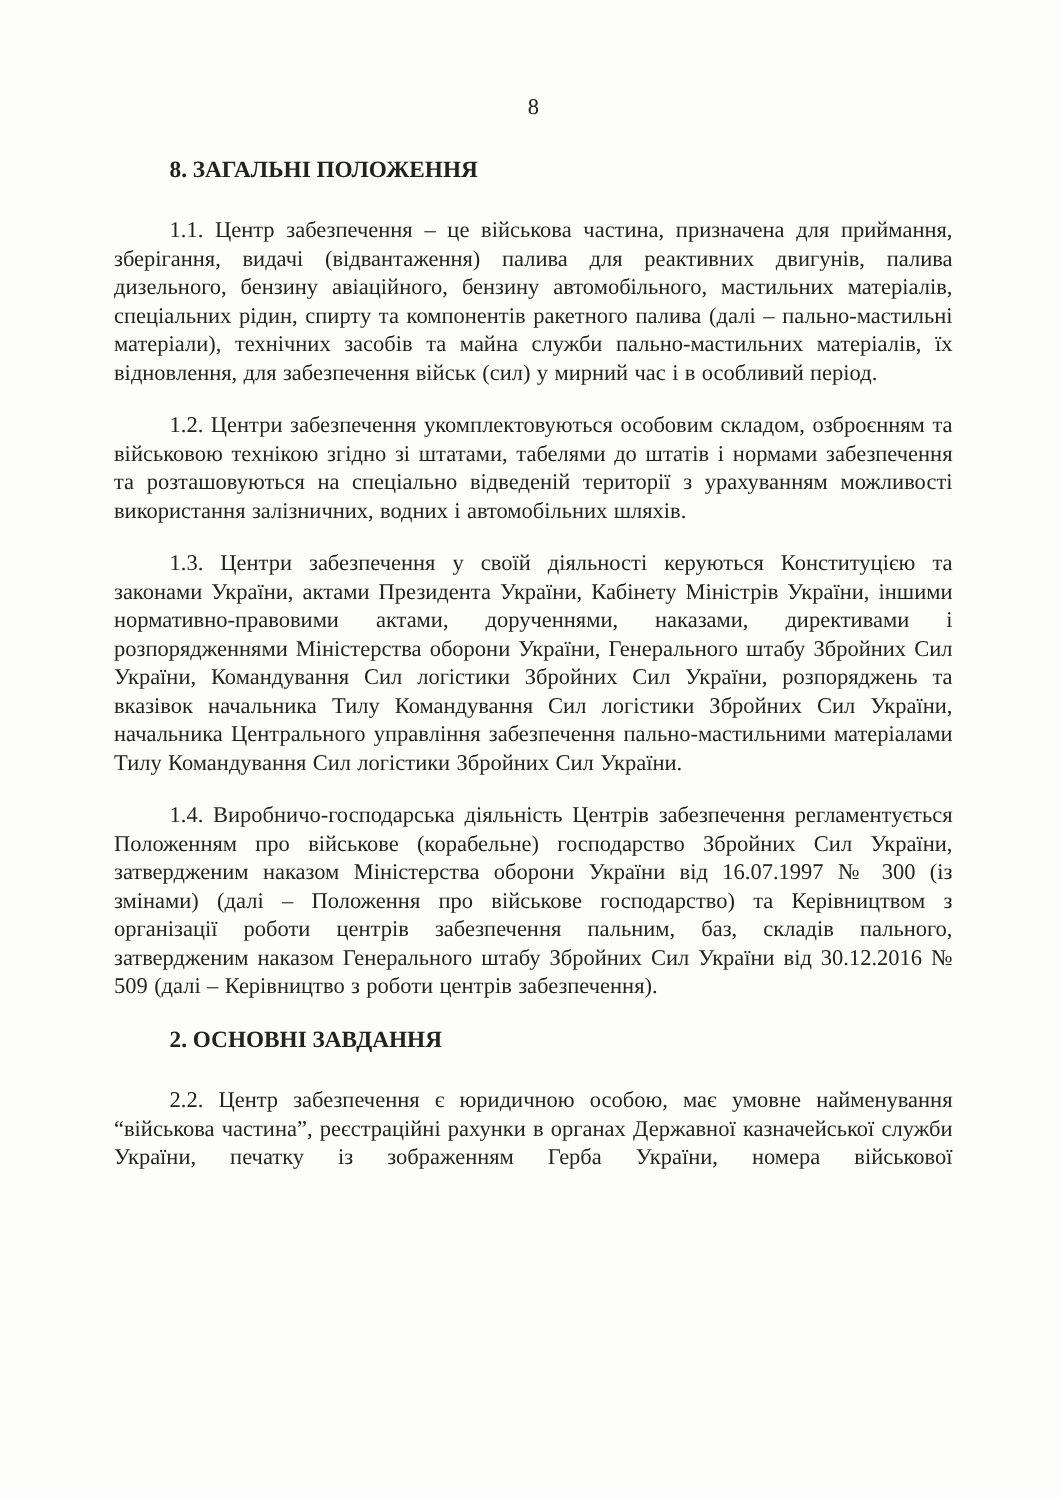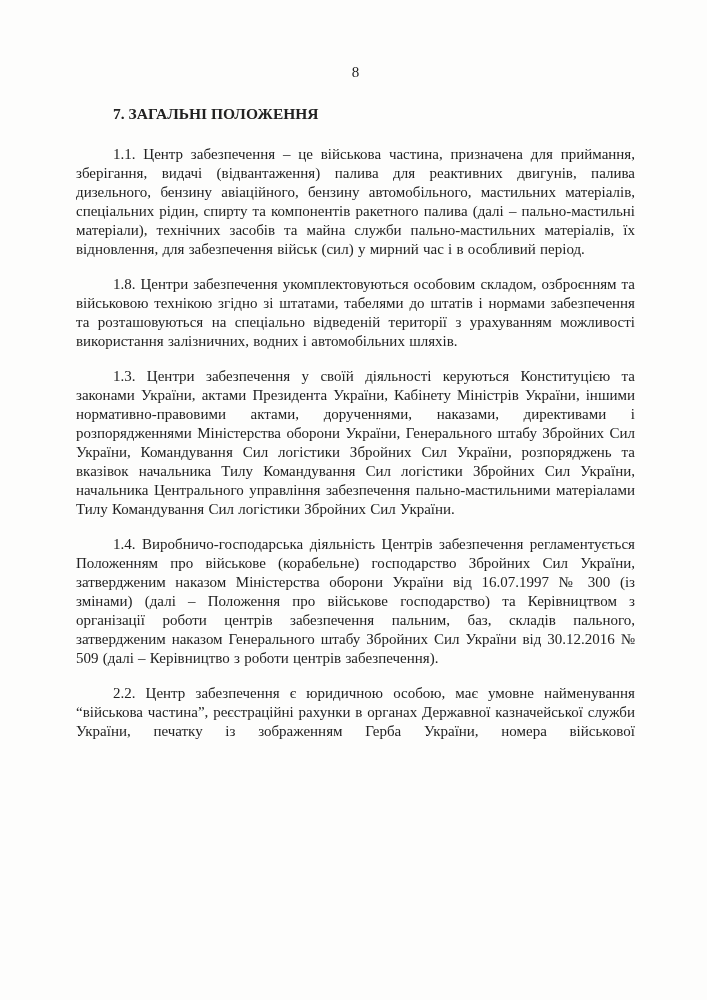--- a/index.html
+++ b/index.html
@@ -44,30 +44,31 @@
   }
 </style>
 </head>
 <body>
 
 <div class="page">
 
   <div class="page-number">8</div>
 
   <div>
-    <h1 class="section-heading">7. ЗАГАЛЬНІ ПОЛОЖЕННЯ</h1>
+    <h1 class="section-heading">8. ЗАГАЛЬНІ ПОЛОЖЕННЯ</h1>
 
     <p class="para">1.1. Центр забезпечення – це військова частина, призначена для приймання, зберігання, видачі (відвантаження) палива для реактивних двигунів, палива дизельного, бензину авіаційного, бензину автомобільного, мастильних матеріалів, спеціальних рідин, спирту та компонентів ракетного палива (далі – пально-мастильні матеріали), технічних засобів та майна служби пально-мастильних матеріалів, їх відновлення, для забезпечення військ (сил) у мирний час і в особливий період.</p>
 
-    <p class="para">1.8. Центри забезпечення укомплектовуються особовим складом, озброєнням та військовою технікою згідно зі штатами, табелями до штатів і нормами забезпечення та розташовуються на спеціально відведеній території з урахуванням можливості використання залізничних, водних і автомобільних шляхів.</p>
+    <p class="para">1.2. Центри забезпечення укомплектовуються особовим складом, озброєнням та військовою технікою згідно зі штатами, табелями до штатів і нормами забезпечення та розташовуються на спеціально відведеній території з урахуванням можливості використання залізничних, водних і автомобільних шляхів.</p>
 
     <p class="para">1.3. Центри забезпечення у своїй діяльності керуються Конституцією та законами України, актами Президента України, Кабінету Міністрів України, іншими нормативно-правовими актами, дорученнями, наказами, директивами і розпорядженнями Міністерства оборони України, Генерального штабу Збройних Сил України, Командування Сил логістики Збройних Сил України, розпоряджень та вказівок начальника Тилу Командування Сил логістики Збройних Сил України, начальника Центрального управління забезпечення пально-мастильними матеріалами Тилу Командування Сил логістики Збройних Сил України.</p>
 
     <p class="para">1.4. Виробничо-господарська діяльність Центрів забезпечення регламентується Положенням про військове (корабельне) господарство Збройних Сил України, затвердженим наказом Міністерства оборони України від 16.07.1997 № 300 (із змінами) (далі – Положення про військове господарство) та Керівництвом з організації роботи центрів забезпечення пальним, баз, складів пального, затвердженим наказом Генерального штабу Збройних Сил України від 30.12.2016 № 509 (далі – Керівництво з роботи центрів забезпечення).</p>
   </div>
 
   <div>
+    <h1 class="section-heading">2. ОСНОВНІ ЗАВДАННЯ</h1>
 
 
     <p class="para cut">2.2. Центр забезпечення є юридичною особою, має умовне найменування “військова частина”, реєстраційні рахунки в органах Державної казначейської служби України, печатку із зображенням Герба України, номера військової</p>
   </div>
 
 </div>
 
 </body></html>

